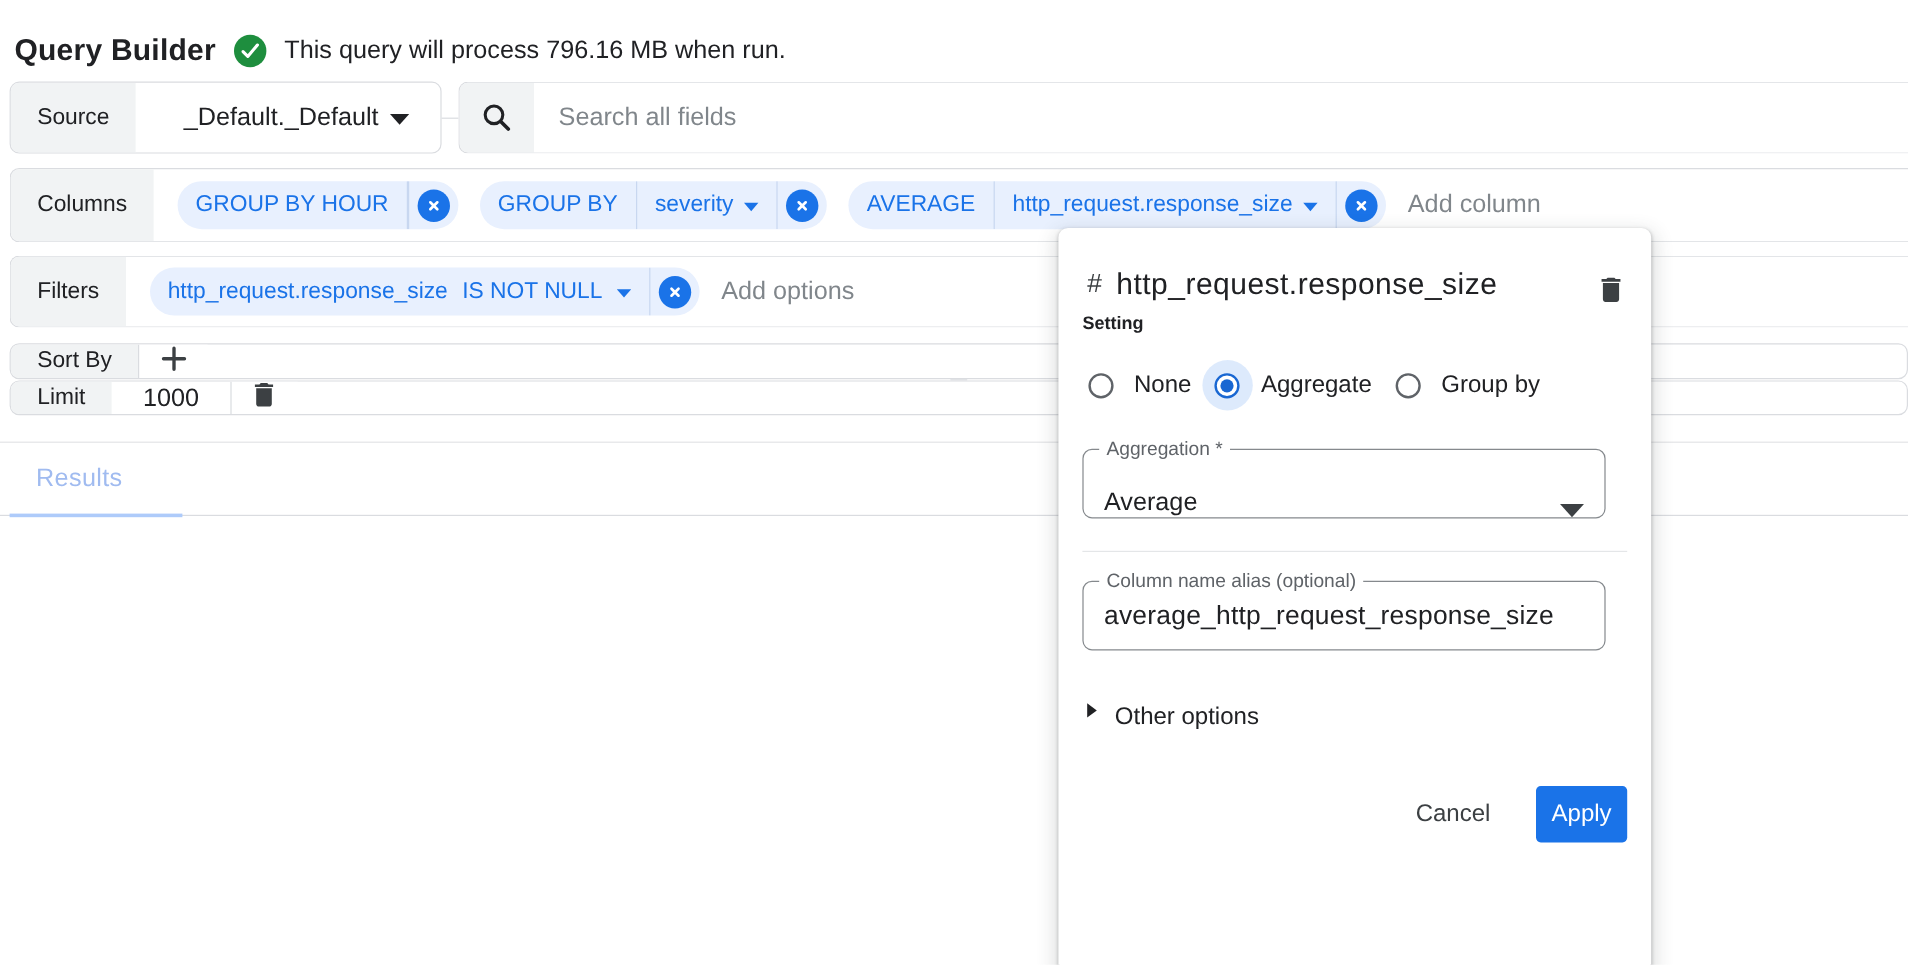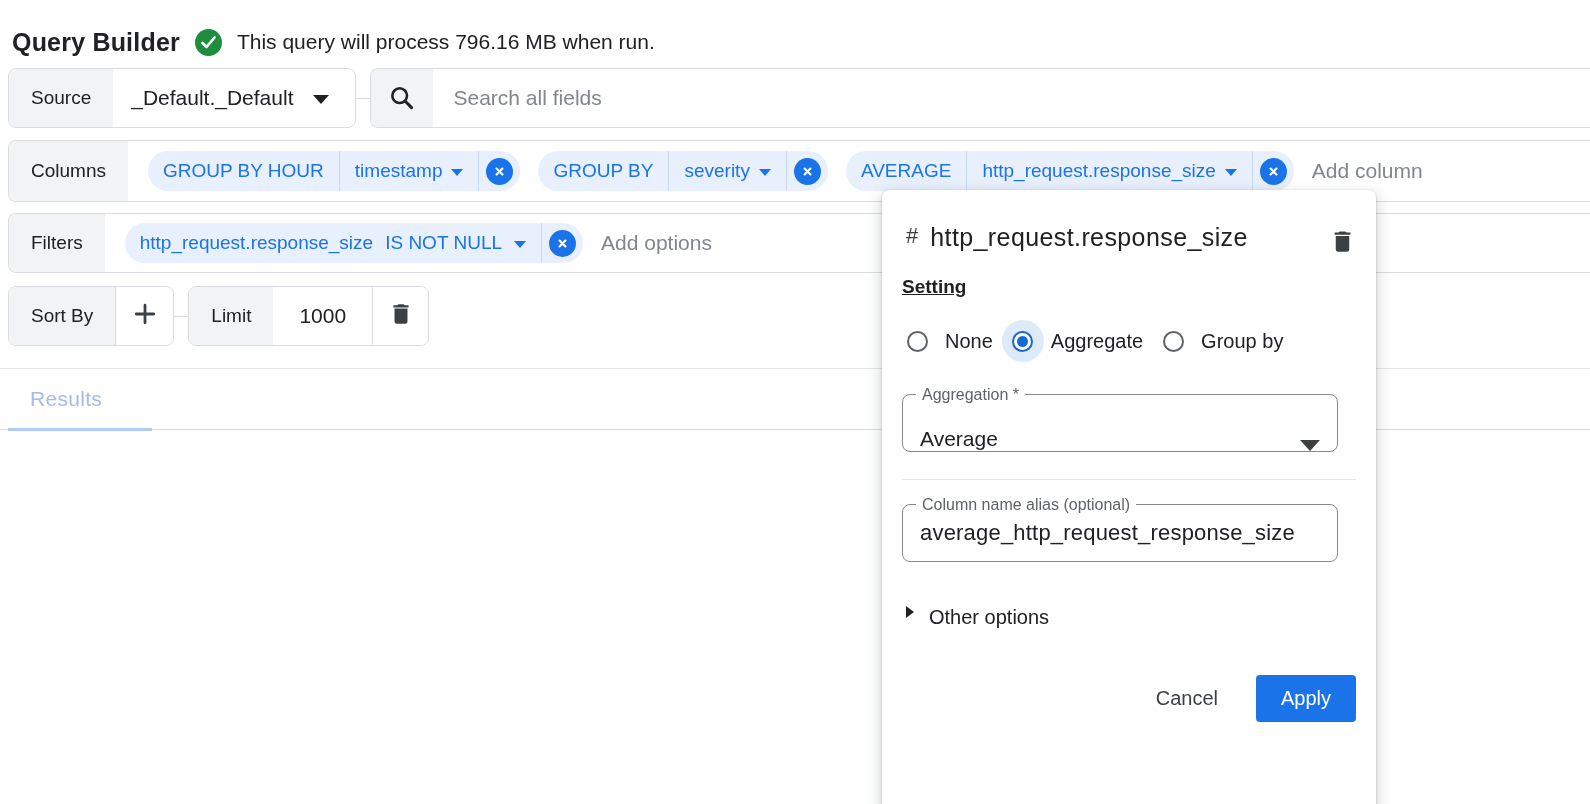--- a/index.html
+++ b/index.html
@@ -20,23 +20,23 @@
   .row-box { display:flex; align-items:stretch; border:1px solid #dadce0; border-radius:8px;
              background:#fff; overflow:hidden; }
   .row-label { background:#f1f3f4; display:flex; align-items:center; padding:0 22px;
                font-size:19px; font-weight:500; color:#202124; white-space:nowrap; }
   .connector { width:14px; height:1px; background:#dadce0; align-self:center; flex:none; }
   .bleed { margin-right:-14px; border-top-right-radius:0; border-bottom-right-radius:0; border-right:none; }
 
   .srow { height:60px; margin-top:4px; }
   .crow { height:62px; margin-top:12px; }
   .frow { height:60px; margin-top:11px; }
-  .trow { height:60px; margin-top:13px; }
-
-  .src-value { display:flex; align-items:center; gap:20px; padding:0 26px 0 18px;
+  .trow { height:60px; margin-top:13px;flex-direction:column; }
+
+  .src-value { display:flex; align-items:center; gap:10px; padding:0 26px 0 40px;
                font-size:21px; cursor:pointer; }
   .caret-dk { width:0; height:0; border-left:8px solid transparent; border-right:8px solid transparent;
               border-top:9px solid #202124; margin-top:2px; }
 
   .search-box { flex:1; }
   .search-icon-cell { width:62px; background:#f1f3f4; display:flex; align-items:center; justify-content:center; flex:none; }
   .search-input { flex:1; border:none; outline:none; font-size:21px; padding:0 20px;
                   font-family:"Liberation Sans", sans-serif; color:#202124; background:#fff; }
   .search-input::placeholder { color:#80868b; opacity:1; }
 
@@ -69,21 +69,21 @@
   
   .panel { position:absolute; left:882px; top:190px; width:494px; height:640px; background:#fff;
            border-radius:8px 8px 0 0; padding:26px 20px 0 20px; z-index:10;
            box-shadow:0 1px 3px rgba(60,64,67,.30), 0 6px 14px 4px rgba(60,64,67,.15); }
   .panel-head { display:flex; align-items:flex-start; }
   .type-sym { font-size:22px; color:#3c4043; margin:7px 12px 0 4px; flex:none; }
   .panel-title { font-size:25px; font-weight:400; line-height:42px; letter-spacing:.4px;
                  width:358px; word-break:break-all; color:#202124; }
   .icon-btn { background:none; border:none; margin-left:auto; margin-top:12px; cursor:pointer; padding:0; }
 
-  .setting-label { margin-top:18px; font-size:19px; font-weight:600; color:#202124;text-decoration:underline; }
+  .setting-label { margin-top:3px; font-size:15px; font-weight:600; color:#202124; }
 
   .radio-row { display:flex; align-items:flex-end; margin-top:22px; margin-left:-6px; }
   .radio-opt { display:flex; align-items:center; cursor:pointer; }
   .halo { width:42px; height:42px; border-radius:50%; display:flex; align-items:center;
           justify-content:center; flex:none; }
   .radio-opt.selected .halo { background:rgba(26,115,232,.15); }
   .radio { width:21px; height:21px; border:2.5px solid #5f6368; border-radius:50%;
            display:flex; align-items:center; justify-content:center; background:#fff; }
   .radio-opt.selected .radio { border-color:#1967d2; }
   .radio-opt.selected .radio::after { content:""; width:11px; height:11px; border-radius:50%; background:#1967d2; }
@@ -103,21 +103,21 @@
 
   .other-row { display:flex; align-items:flex-start; gap:15px; margin-top:44px; margin-left:4px; cursor:pointer; }
   .tri-right { width:0; height:0; border-top:6px solid transparent; border-bottom:6px solid transparent;
                border-left:8px solid #202124; }
   .other-label { font-size:20px; color:#202124; }
 
   .panel-footer { display:flex; align-items:center; justify-content:flex-end; gap:16px; margin-top:46px; }
   .btn-cancel { background:none; border:none; font-size:20px; color:#3c4043; font-weight:500;
                 padding:10px 22px; cursor:pointer; font-family:"Liberation Sans", sans-serif; }
   .btn-apply { background:#1a73e8; color:#fff; border:none; border-radius:4px; font-size:20px;
-               font-weight:500; padding:12px 25px; cursor:pointer; font-family:"Liberation Sans", sans-serif; }
+               font-weight:500; padding:12px 13px; cursor:pointer; font-family:"Liberation Sans", sans-serif; }
 </style>
 </head>
 <body>
 
 <div class="page">
 
   <div class="hdr">
     <div class="hdr-title">Query Builder</div>
     <span class="ok-badge">
       <svg width="15" height="13" viewBox="0 0 15 13">
@@ -150,24 +150,20 @@
     </div>
 
     <div class="row-line crow">
       <div class="row-box bleed" style="flex:1">
         <div class="row-label">Columns</div>
         <div class="chips-area">
 
           <div class="chip">
             <div class="chip-seg">GROUP BY HOUR</div>
             <div class="chip-sep"></div>
-            <div class="chip-seg">
-              <span>timestamp</span>
-              <span class="caret-bl"></span>
-            </div>
             <div class="chip-sep"></div>
             <button class="chip-x">
               <svg width="13" height="13" viewBox="0 0 20 20">
                   <path d="M5.5 5.5 L14.5 14.5 M14.5 5.5 L5.5 14.5" stroke="#fff" stroke-width="3.4" stroke-linecap="round"></path>
                 </svg>
             </button>
           </div>
 
           <div class="chip">
             <div class="chip-seg">GROUP BY</div>

